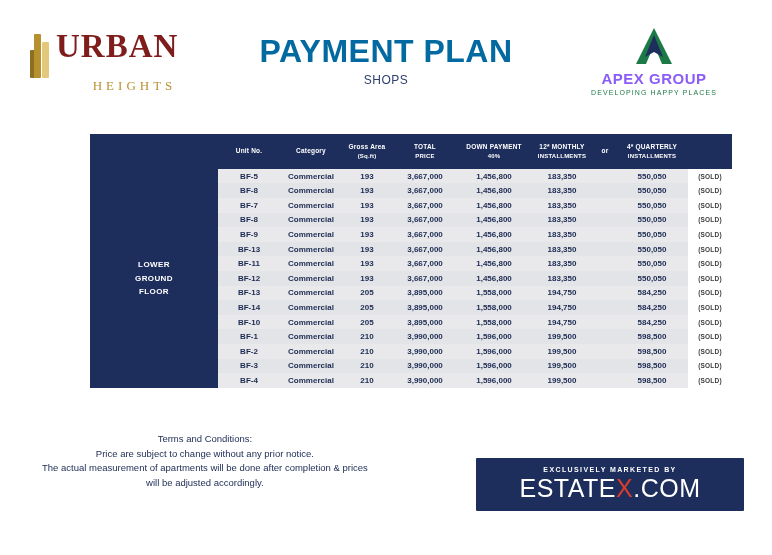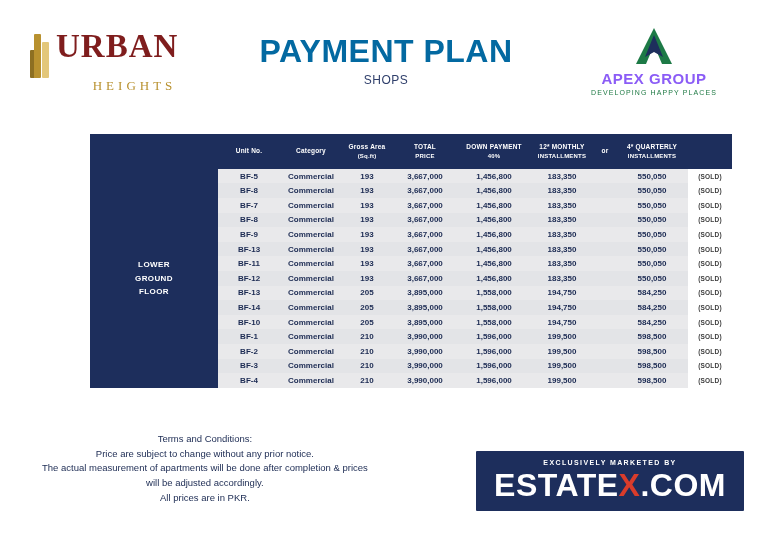--- a/index.html
+++ b/index.html
@@ -216,22 +216,22 @@
     border-radius: 1px;
   }
   .badge-kicker {
     color: #ffffff;
     font-size: 7px;
     letter-spacing: 1.4px;
     font-weight: bold;
     margin-bottom: 3px;
   }
   .badge-logo {
-    font-size: 32px;
-    font-weight: bold;
+    font-size: 25px;
+    font-weight: normal;
     color: #ffffff;
     letter-spacing: 0.5px;
     line-height: 1;
   }
   .badge-logo .x { color: #d93c2b; }
   .badge-logo .dotcom { color: #ffffff; }
 </style>
 </head>
 <body>
 
@@ -496,21 +496,20 @@
       </tbody>
   </table>
 </div>
 
 <div class="terms">
   <div class="t-head">Terms and Conditions:</div>
   <div id="terms-lines">
       <div>Price are subject to change without any prior notice.</div>
       <div>The actual measurement of apartments will be done after completion &amp; prices</div>
       <div>will be adjusted accordingly.</div>
-      <div>All prices are in PKR.</div>
     </div>
 </div>
 
 <div class="badge">
   <div class="badge-kicker">EXCLUSIVELY MARKETED BY</div>
   <div class="badge-logo">
     <span>ESTATE</span><span class="x">X</span><span class="dotcom">.COM</span>
   </div>
 </div>
 

